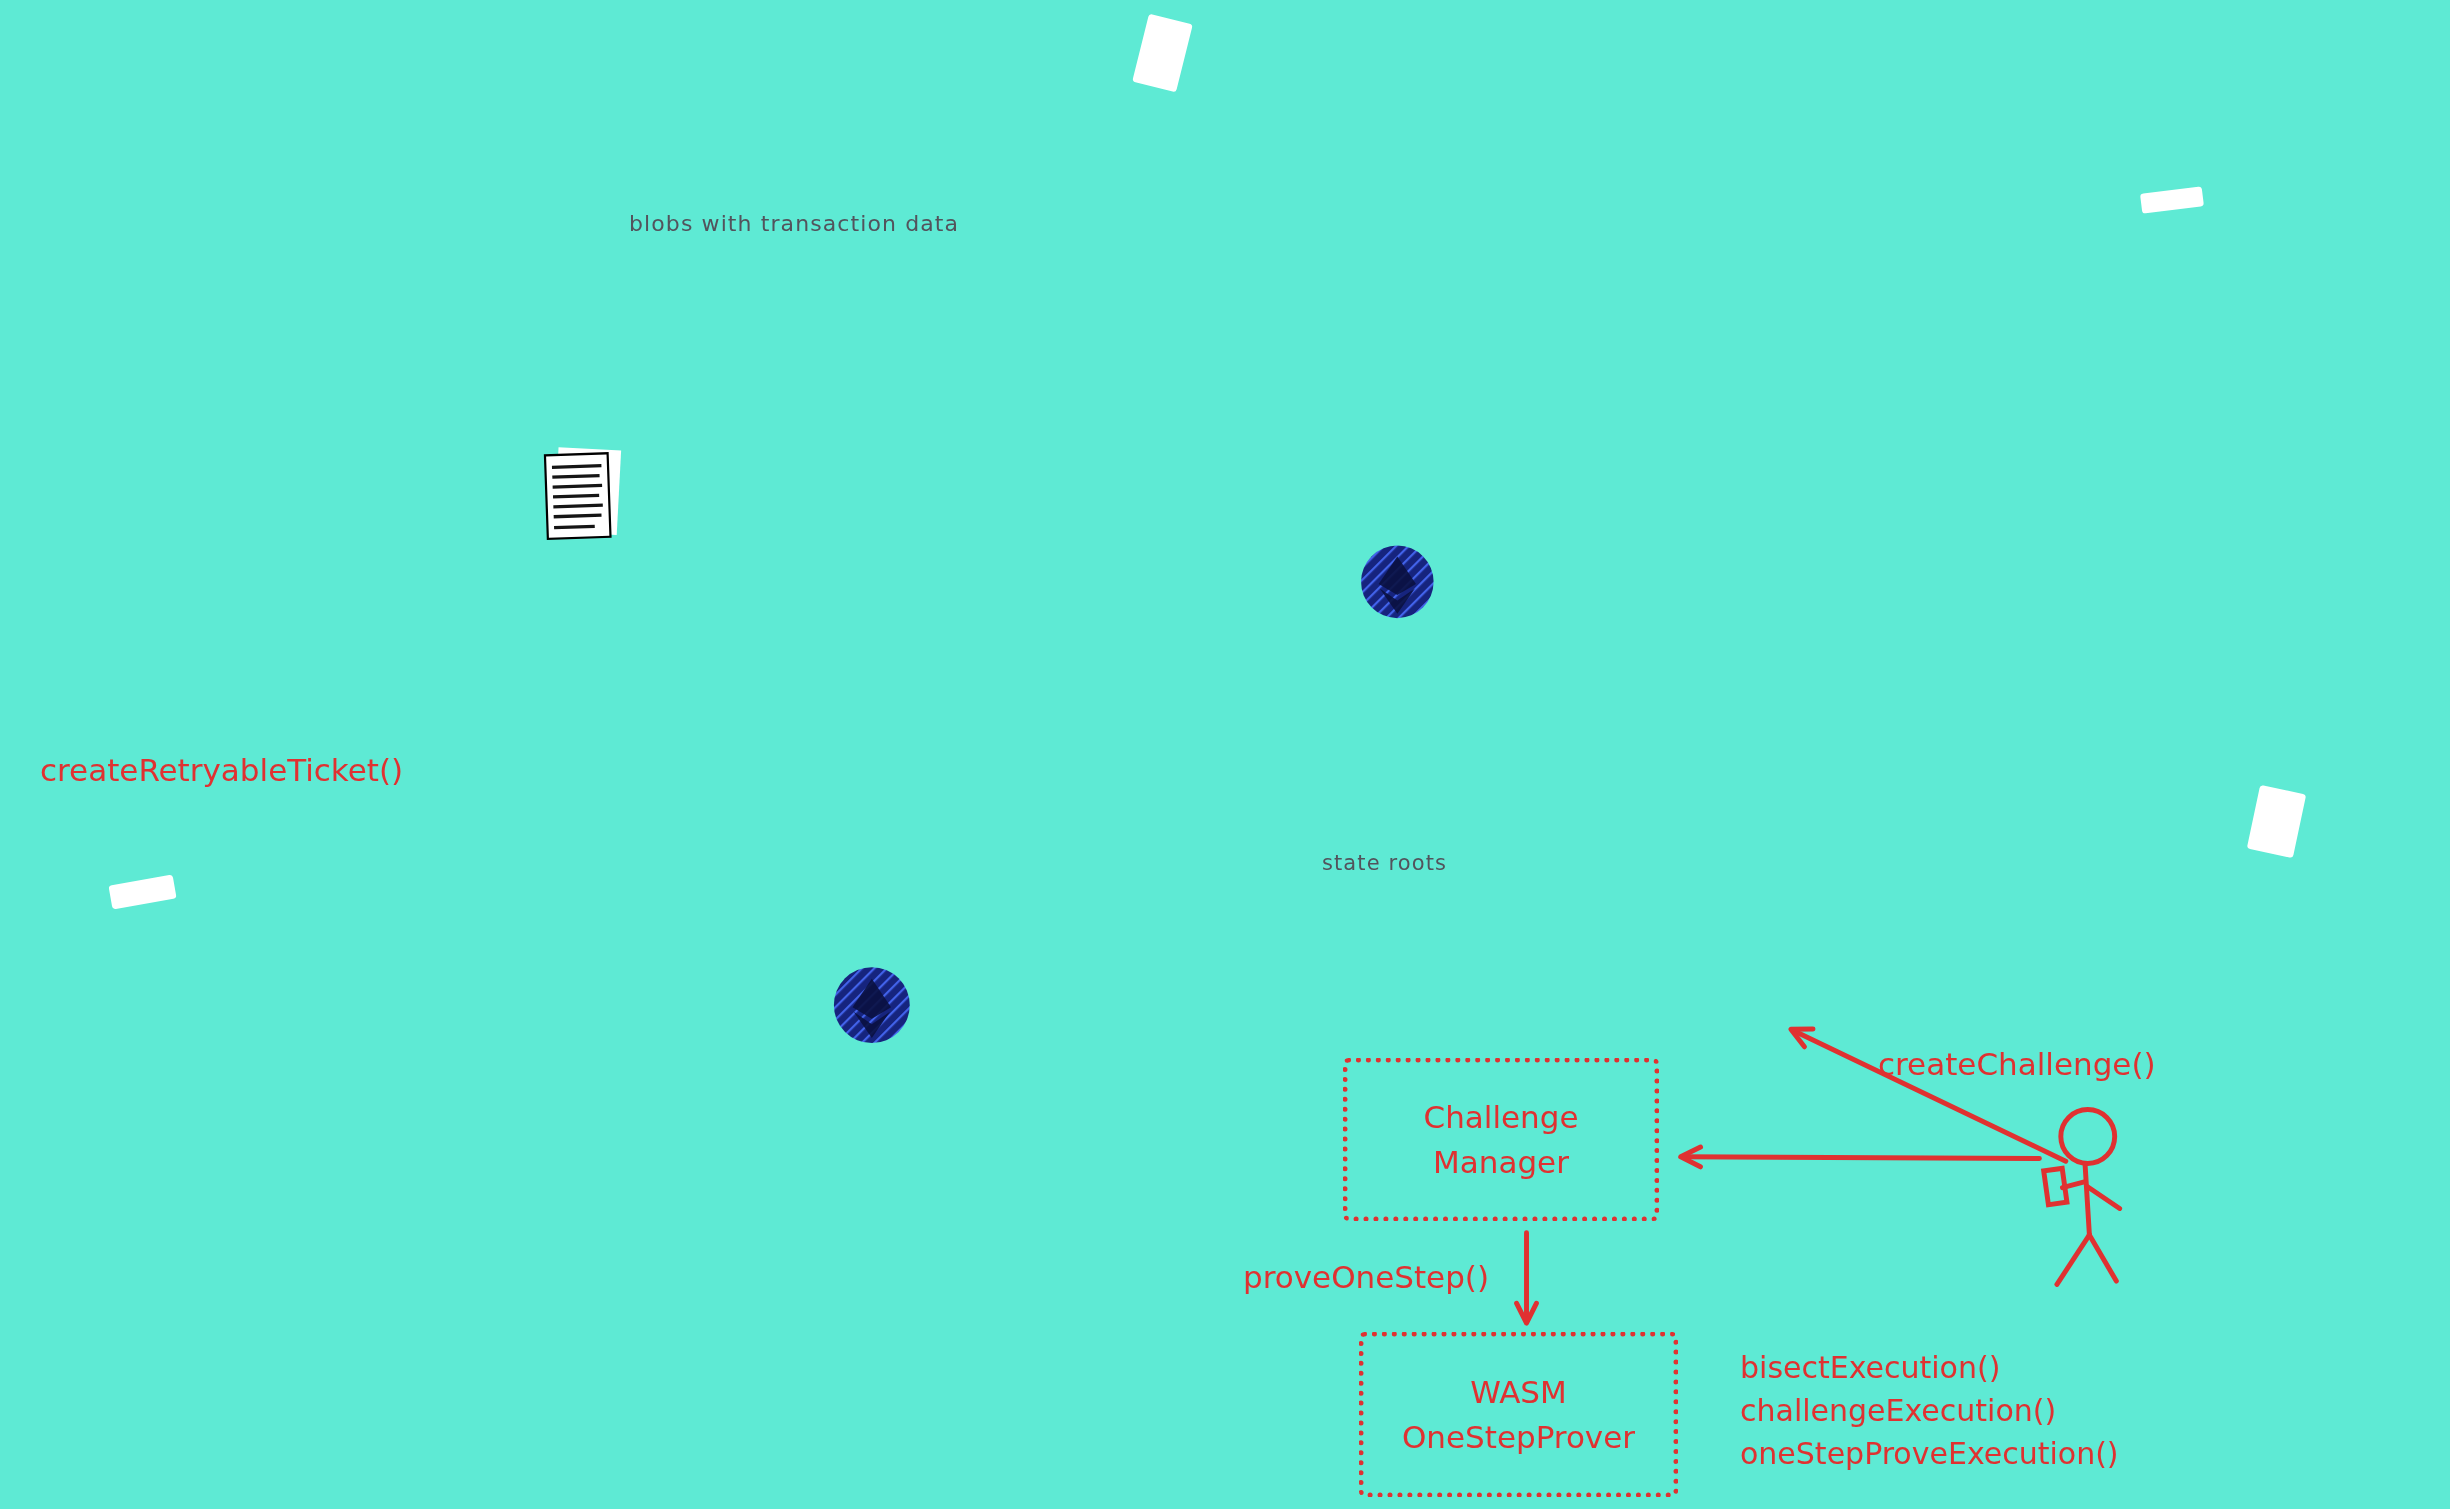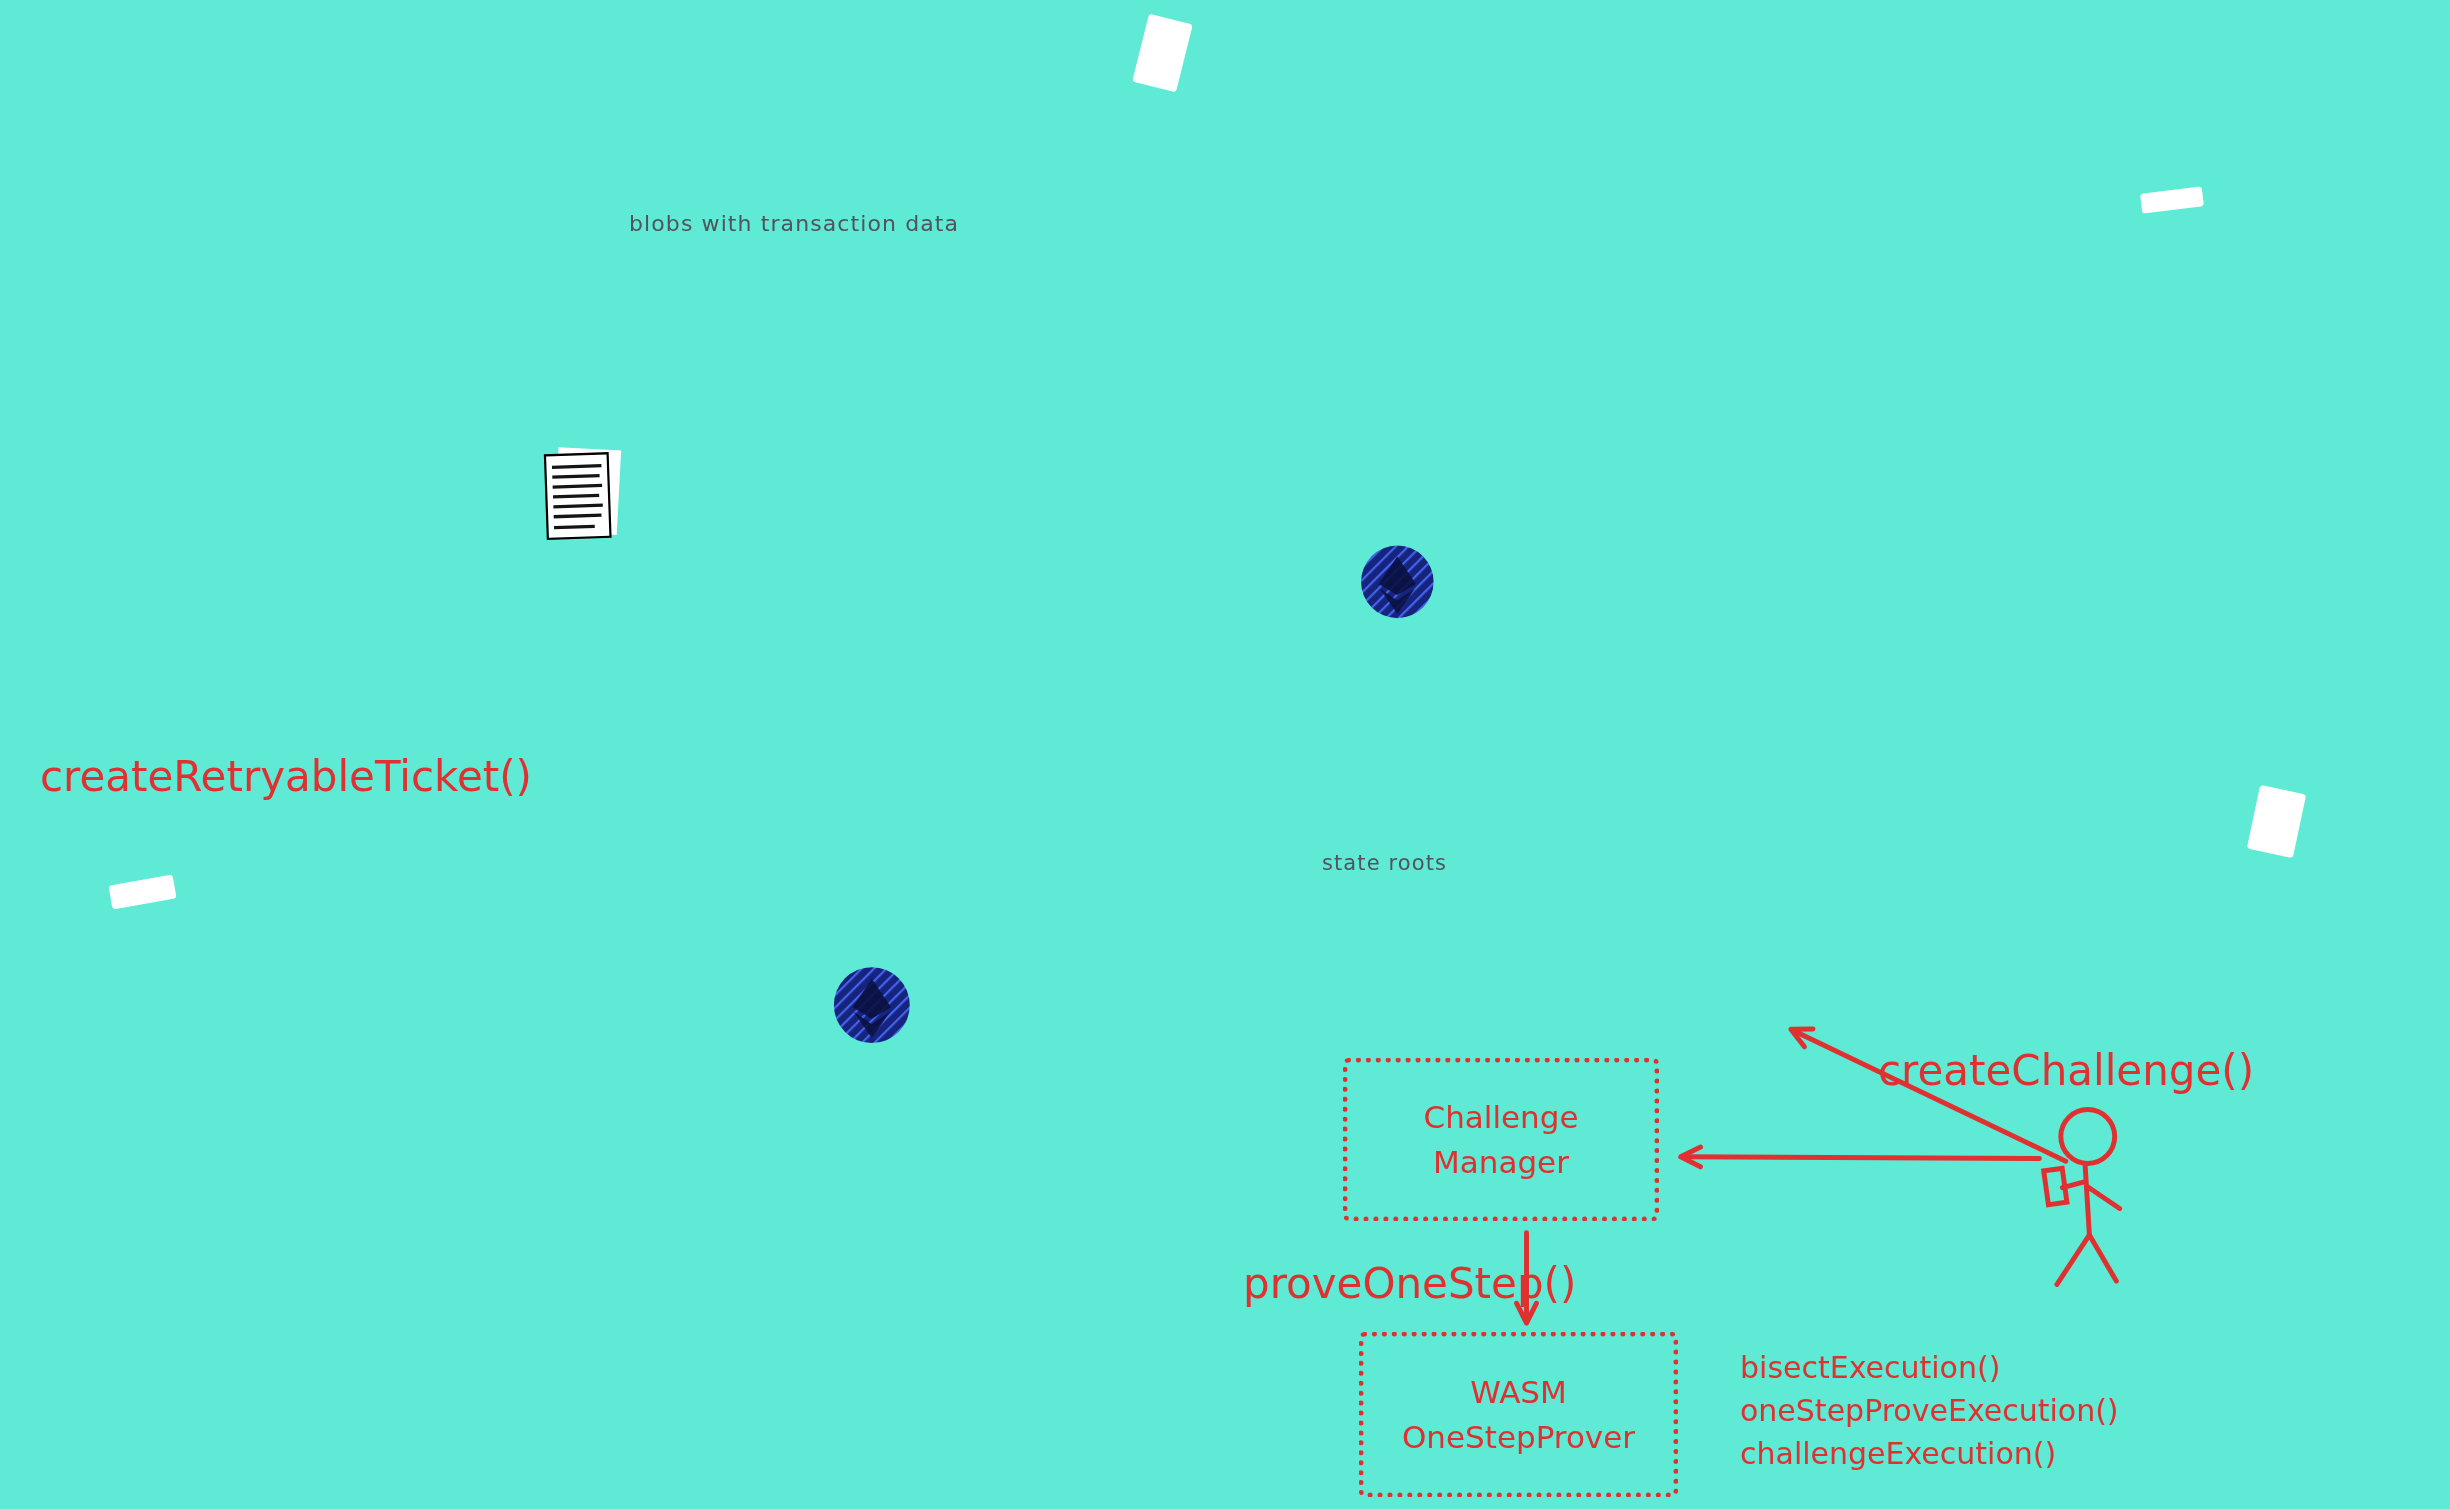--- a/index.html
+++ b/index.html
@@ -46,21 +46,21 @@
     align-items: center;
     justify-content: center;
     color: #e03131;
     text-align: center;
   }
   .node .nl {
     font-size: 31px;
     line-height: 45px;
   }
   .call {
-    font-size: 42px;
+    font-size: 31px;
   }
   .stack {
     position: absolute;
     color: #e03131;
   }
   .stack .line {
     font-size: 30px;
     line-height: 43px;
     white-space: pre;
   }
@@ -147,18 +147,18 @@
   </div>
 
   <div class="node" style="left:1343px; top:1058px; width:316px; height:163px;">
     <div class="nl">Challenge</div>
     <div class="nl">Manager</div>
   </div>
 
 
   <div class="stack" style="left:1740px; top:1346px;">
     <div class="line">bisectExecution()</div>
+    <div class="line">challengeExecution()</div>
     <div class="line">oneStepProveExecution()</div>
-    <div class="line">challengeExecution()</div>
   </div>
 
 </div>
 
 
 </body></html>

